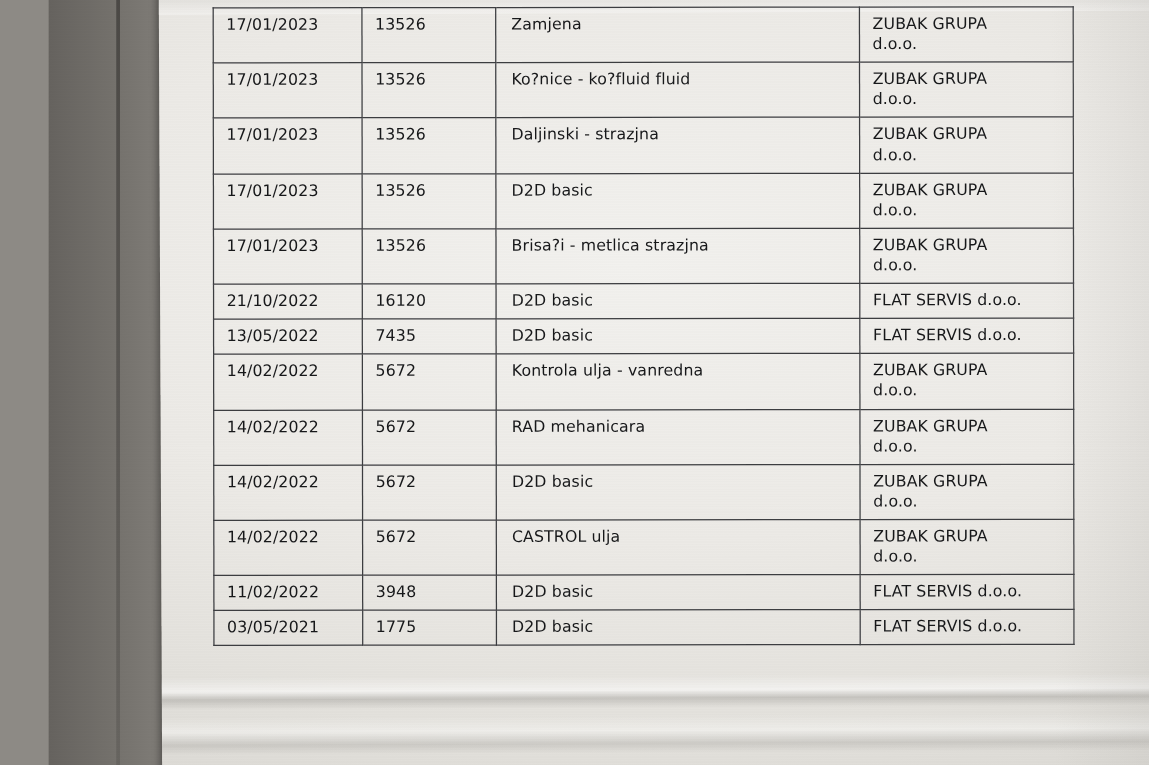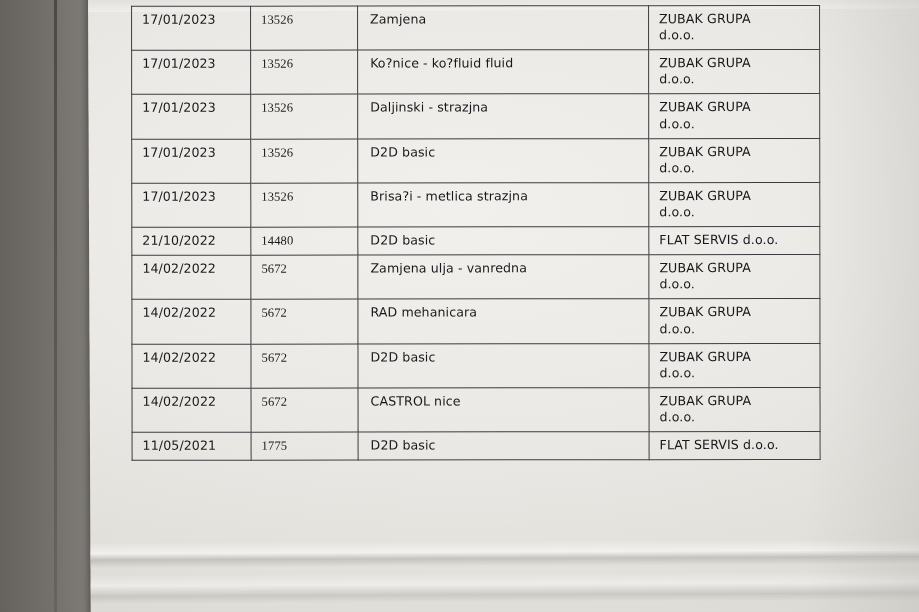--- a/index.html
+++ b/index.html
@@ -16,20 +16,21 @@
 
   
   #photo {
     position: absolute;
     inset: 0;
     background:
       
       linear-gradient(90deg, #6e6b66 0px, #7b7873 60px, #8a8782 95px, rgba(138,135,130,0) 130px),
       linear-gradient(0deg, #8b8883 0px, rgba(139,136,131,0) 40px),
       #9a9792;
+    margin-left: 39px;
   }
 
   
   #paper {
     position: absolute;
     left: 88px;
     top: -6px;
     width: 834px;
     height: 624px;
     background:
@@ -79,21 +80,21 @@
     color: #17181a;
   }
   td {
     border: 1px solid #3c3d40;
     padding: 5px 8px 6px 8px;
     vertical-align: top;
     line-height: 1.28;
     letter-spacing: 0.1px;
   }
   td.date   { width: 100px; white-space: nowrap; padding-left: 10px; }
-  td.num    { width: 88px;  white-space: nowrap; padding-left: 10px; font-family: Liberation Serif, serif; }
+  td.num    { width: 88px;  white-space: nowrap; padding-left: 10px; }
   td.desc   { width: 270px; padding-left: 12px; }
   td.comp   { width: 152px; padding-left: 10px; }
   .row-tall td { height: 26px; }
   .two-line { white-space: pre-line; }
 
   
   #grain {
     position: absolute;
     inset: 0;
     pointer-events: none;
@@ -160,54 +161,66 @@
             </tr>
             <tr class="row-tall">
               <td class="date">17/01/2023</td>
               <td class="num">13526</td>
               <td class="desc">Brisa?i - metlica strazjna</td>
               <td class="comp two-line">ZUBAK GRUPA
 d.o.o.</td>
             </tr>
             <tr>
               <td class="date">21/10/2022</td>
-              <td class="num">14480</td>
-              <td class="desc">D2D basic</td>
-              <td class="comp two-line">FLAT SERVIS d.o.o.</td>
-            </tr>
-            <tr class="row-tall">
-              <td class="date">14/02/2022</td>
-              <td class="num">5672</td>
-              <td class="desc">Zamjena ulja - vanredna</td>
+              <td class="num">16120</td>
+              <td class="desc">D2D basic</td>
+              <td class="comp two-line">FLAT SERVIS d.o.o.</td>
+            </tr>
+            <tr>
+              <td class="date">13/05/2022</td>
+              <td class="num">7435</td>
+              <td class="desc">D2D basic</td>
+              <td class="comp two-line">FLAT SERVIS d.o.o.</td>
+            </tr>
+            <tr class="row-tall">
+              <td class="date">14/02/2022</td>
+              <td class="num">5672</td>
+              <td class="desc">Kontrola ulja - vanredna</td>
               <td class="comp two-line">ZUBAK GRUPA
 d.o.o.</td>
             </tr>
             <tr class="row-tall">
               <td class="date">14/02/2022</td>
               <td class="num">5672</td>
               <td class="desc">RAD mehanicara</td>
               <td class="comp two-line">ZUBAK GRUPA
 d.o.o.</td>
             </tr>
             <tr class="row-tall">
               <td class="date">14/02/2022</td>
               <td class="num">5672</td>
               <td class="desc">D2D basic</td>
               <td class="comp two-line">ZUBAK GRUPA
 d.o.o.</td>
             </tr>
             <tr class="row-tall">
               <td class="date">14/02/2022</td>
               <td class="num">5672</td>
-              <td class="desc">CASTROL nice</td>
-              <td class="comp two-line">ZUBAK GRUPA
-d.o.o.</td>
-            </tr>
-            <tr>
-              <td class="date">11/05/2021</td>
+              <td class="desc">CASTROL ulja</td>
+              <td class="comp two-line">ZUBAK GRUPA
+d.o.o.</td>
+            </tr>
+            <tr>
+              <td class="date">11/02/2022</td>
+              <td class="num">3948</td>
+              <td class="desc">D2D basic</td>
+              <td class="comp two-line">FLAT SERVIS d.o.o.</td>
+            </tr>
+            <tr>
+              <td class="date">03/05/2021</td>
               <td class="num">1775</td>
               <td class="desc">D2D basic</td>
               <td class="comp two-line">FLAT SERVIS d.o.o.</td>
             </tr>
           </tbody>
       </table>
     </div>
   </div>
 
   <div id="grain"></div>

